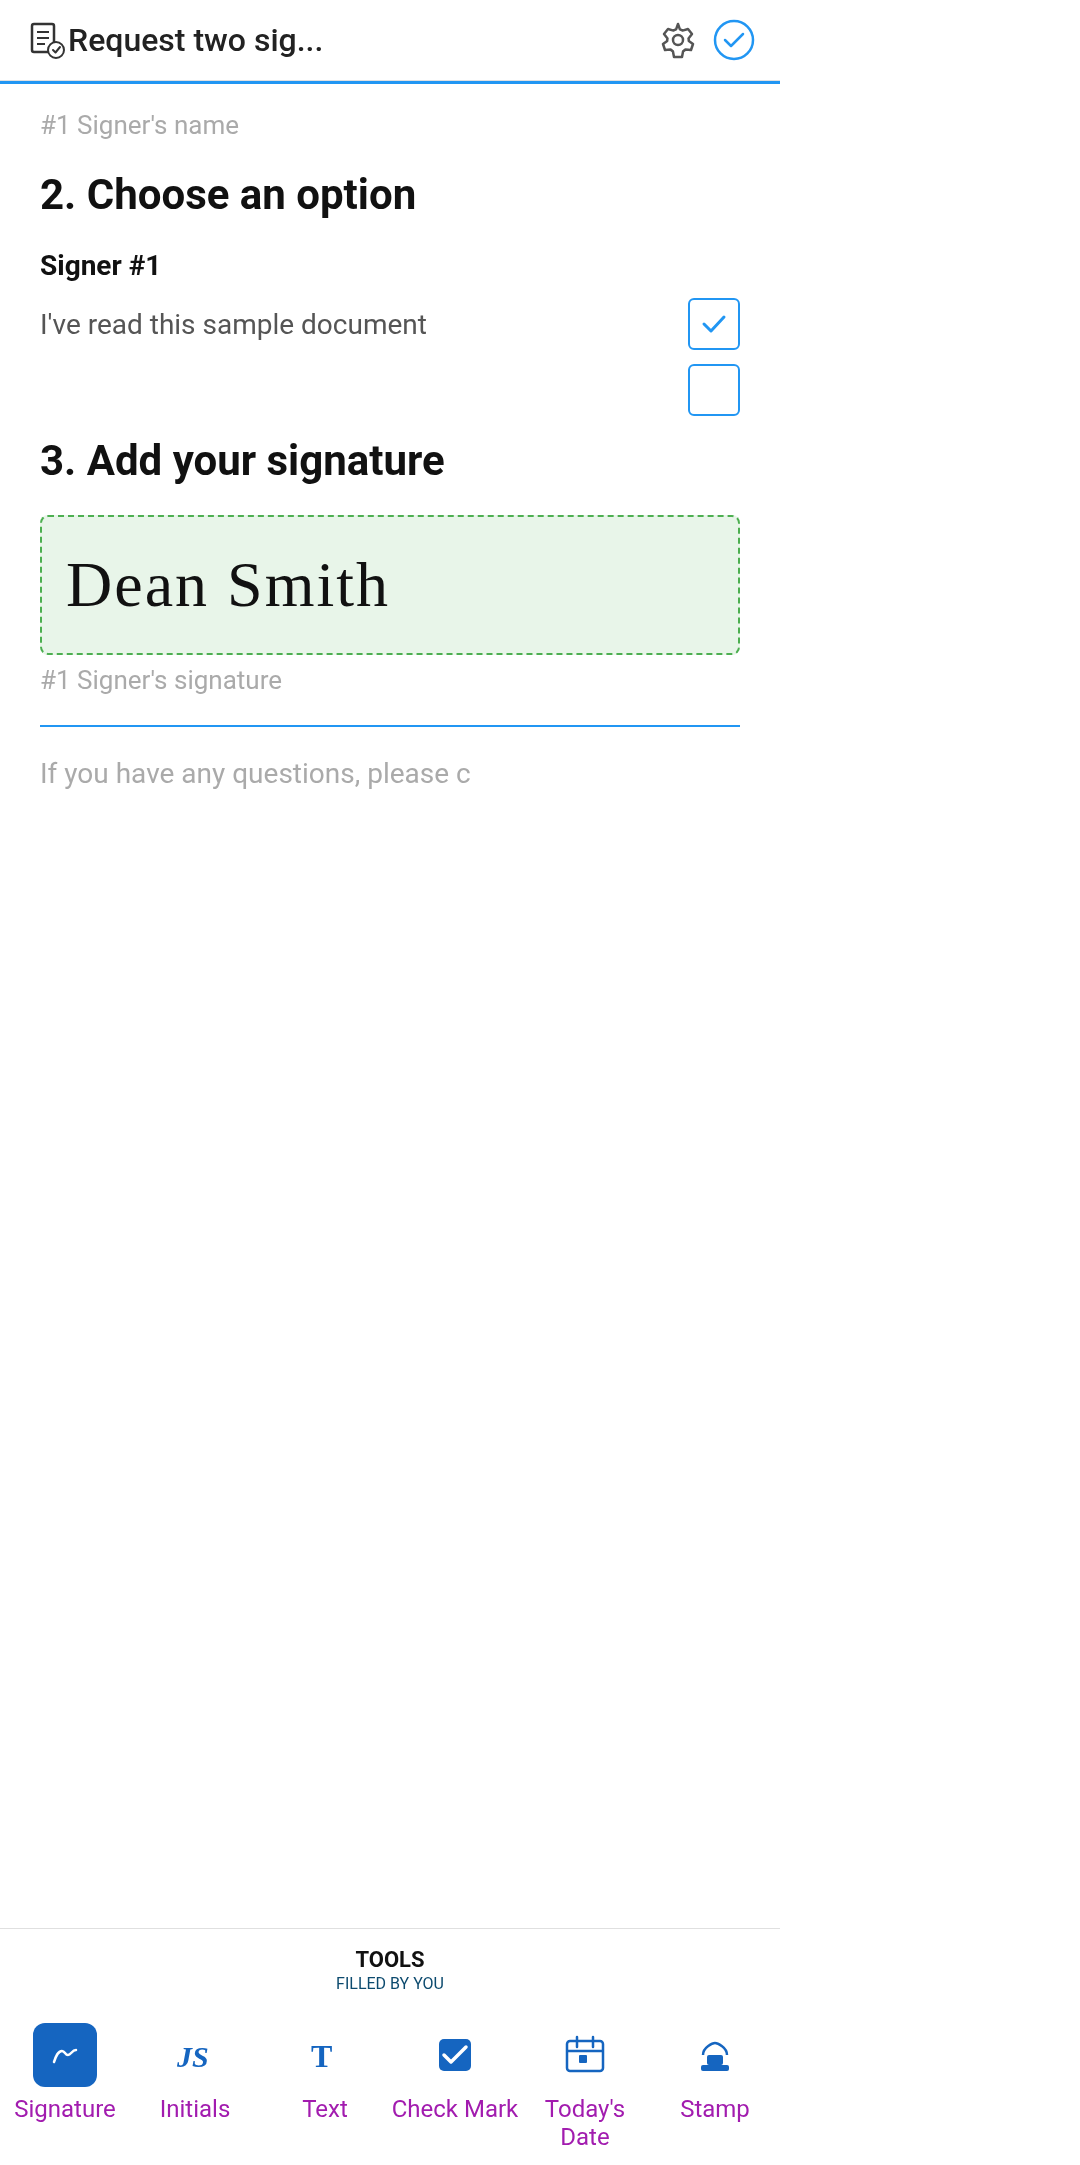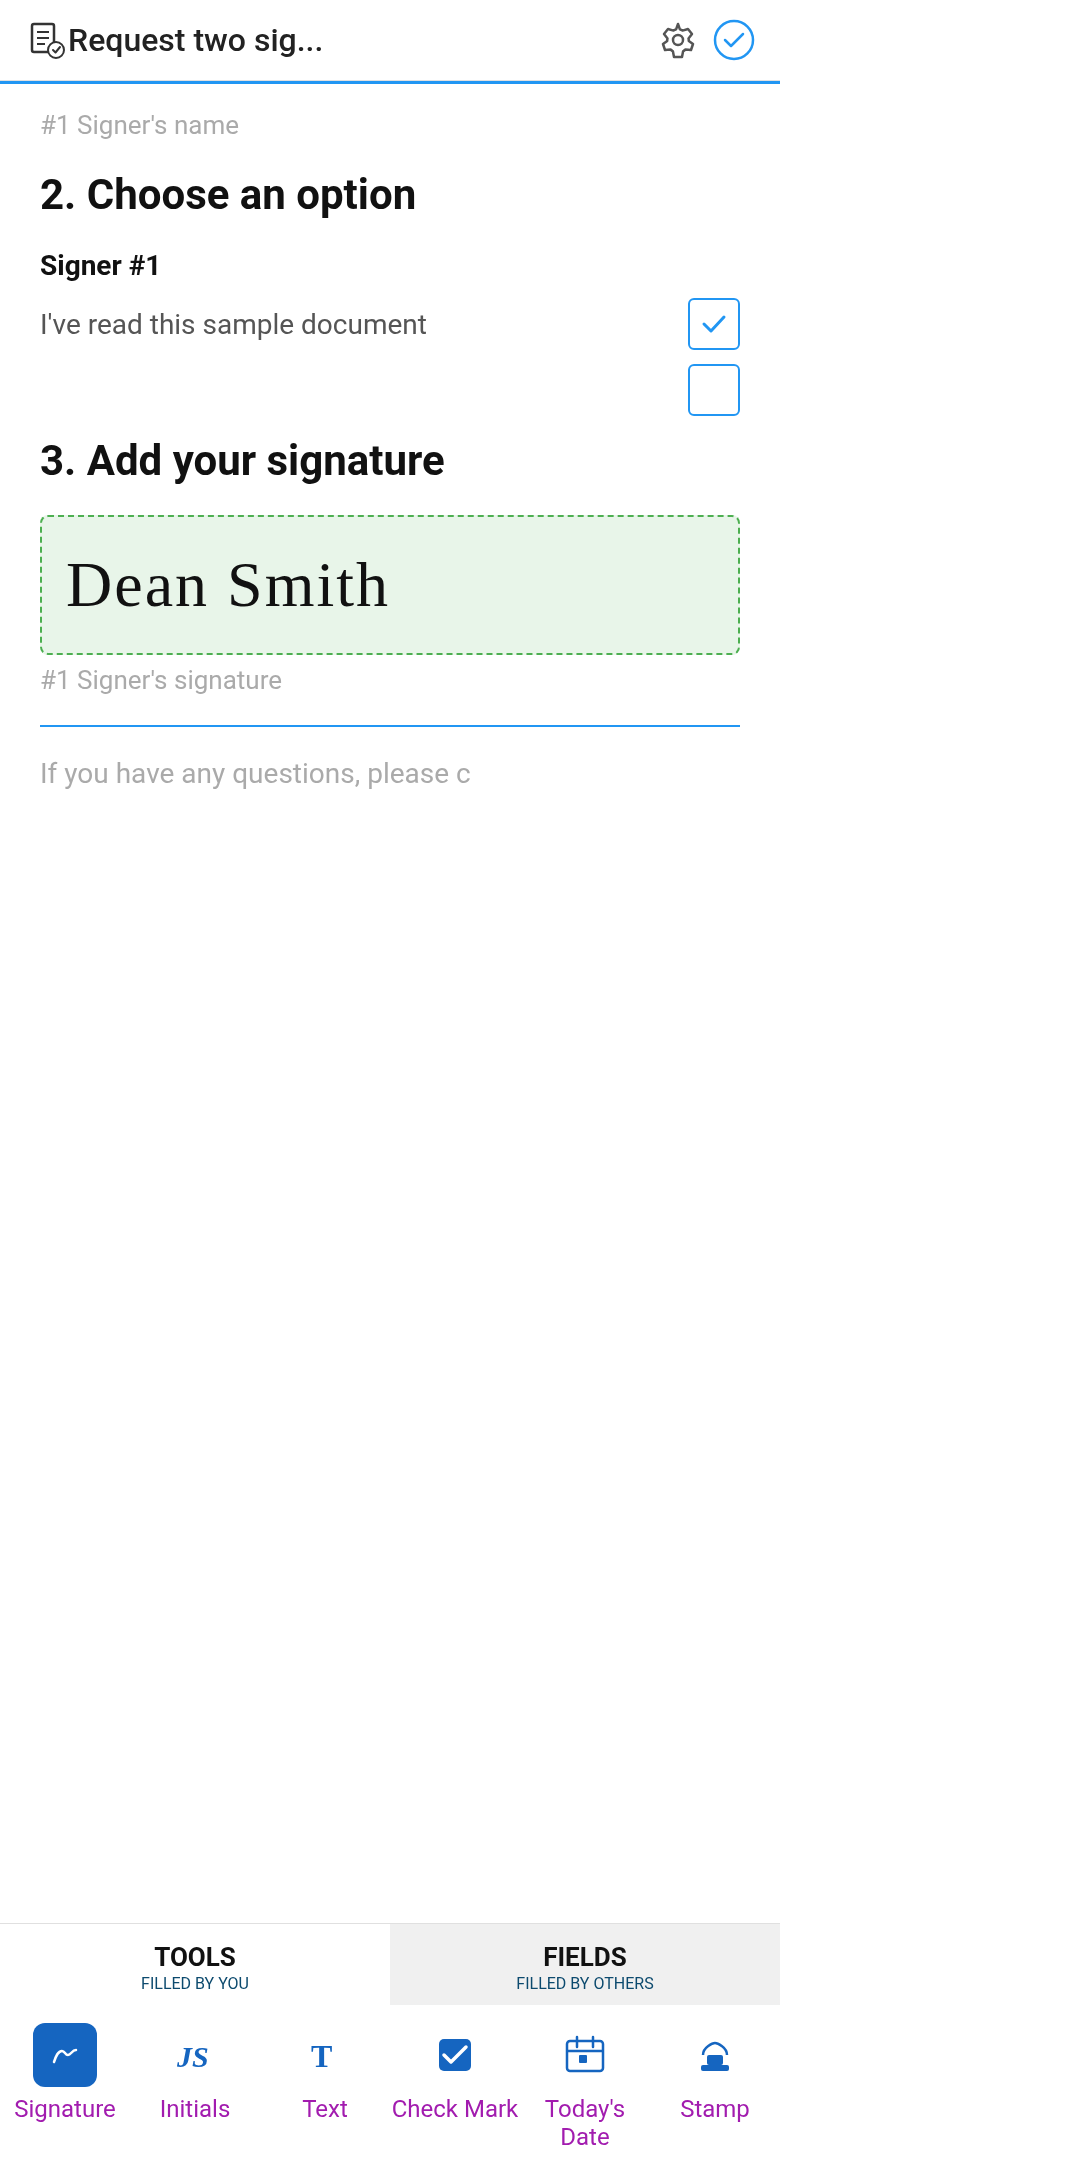--- a/index.html
+++ b/index.html
@@ -189,21 +189,21 @@
 
     .tab-item.active {
       background: #ffffff;
     }
 
     .tab-item.inactive {
       background: #f0f0f0;
     }
 
     .tab-label {
-      font-size: 26px;
+      font-size: 22px;
       font-weight: 700;
       color: #111111;
       display: block;
     }
 
     .tab-sublabel {
       font-size: 16px;
       color: #0c4a6e;
       display: block;
       margin-top: 2px;
@@ -316,24 +316,20 @@
 
 </div>
 
 <div class="bottom-toolbar">
 
   <div class="tab-row">
     <div class="tab-item active">
       <span class="tab-label">TOOLS</span>
       <span class="tab-sublabel">FILLED BY YOU</span>
     </div>
-    <div class="tab-item inactive">
-      <span class="tab-label">FIELDS</span>
-      <span class="tab-sublabel">FILLED BY OTHERS</span>
-    </div>
   </div>
 
   <div class="tools-row">
 
     <div class="tool-item">
       <div class="tool-icon-wrap blue-bg">
         <svg width="38" height="38" viewBox="0 0 38 38" fill="none" xmlns="http://www.w3.org/2000/svg">
           <path d="M8 26 C10 20 12 15 16 15 C19 15 19 19 22 19 C25 19 26 14 30 14" stroke="white" stroke-width="2.5" stroke-linecap="round" fill="none"></path>
         </svg>
       </div>

